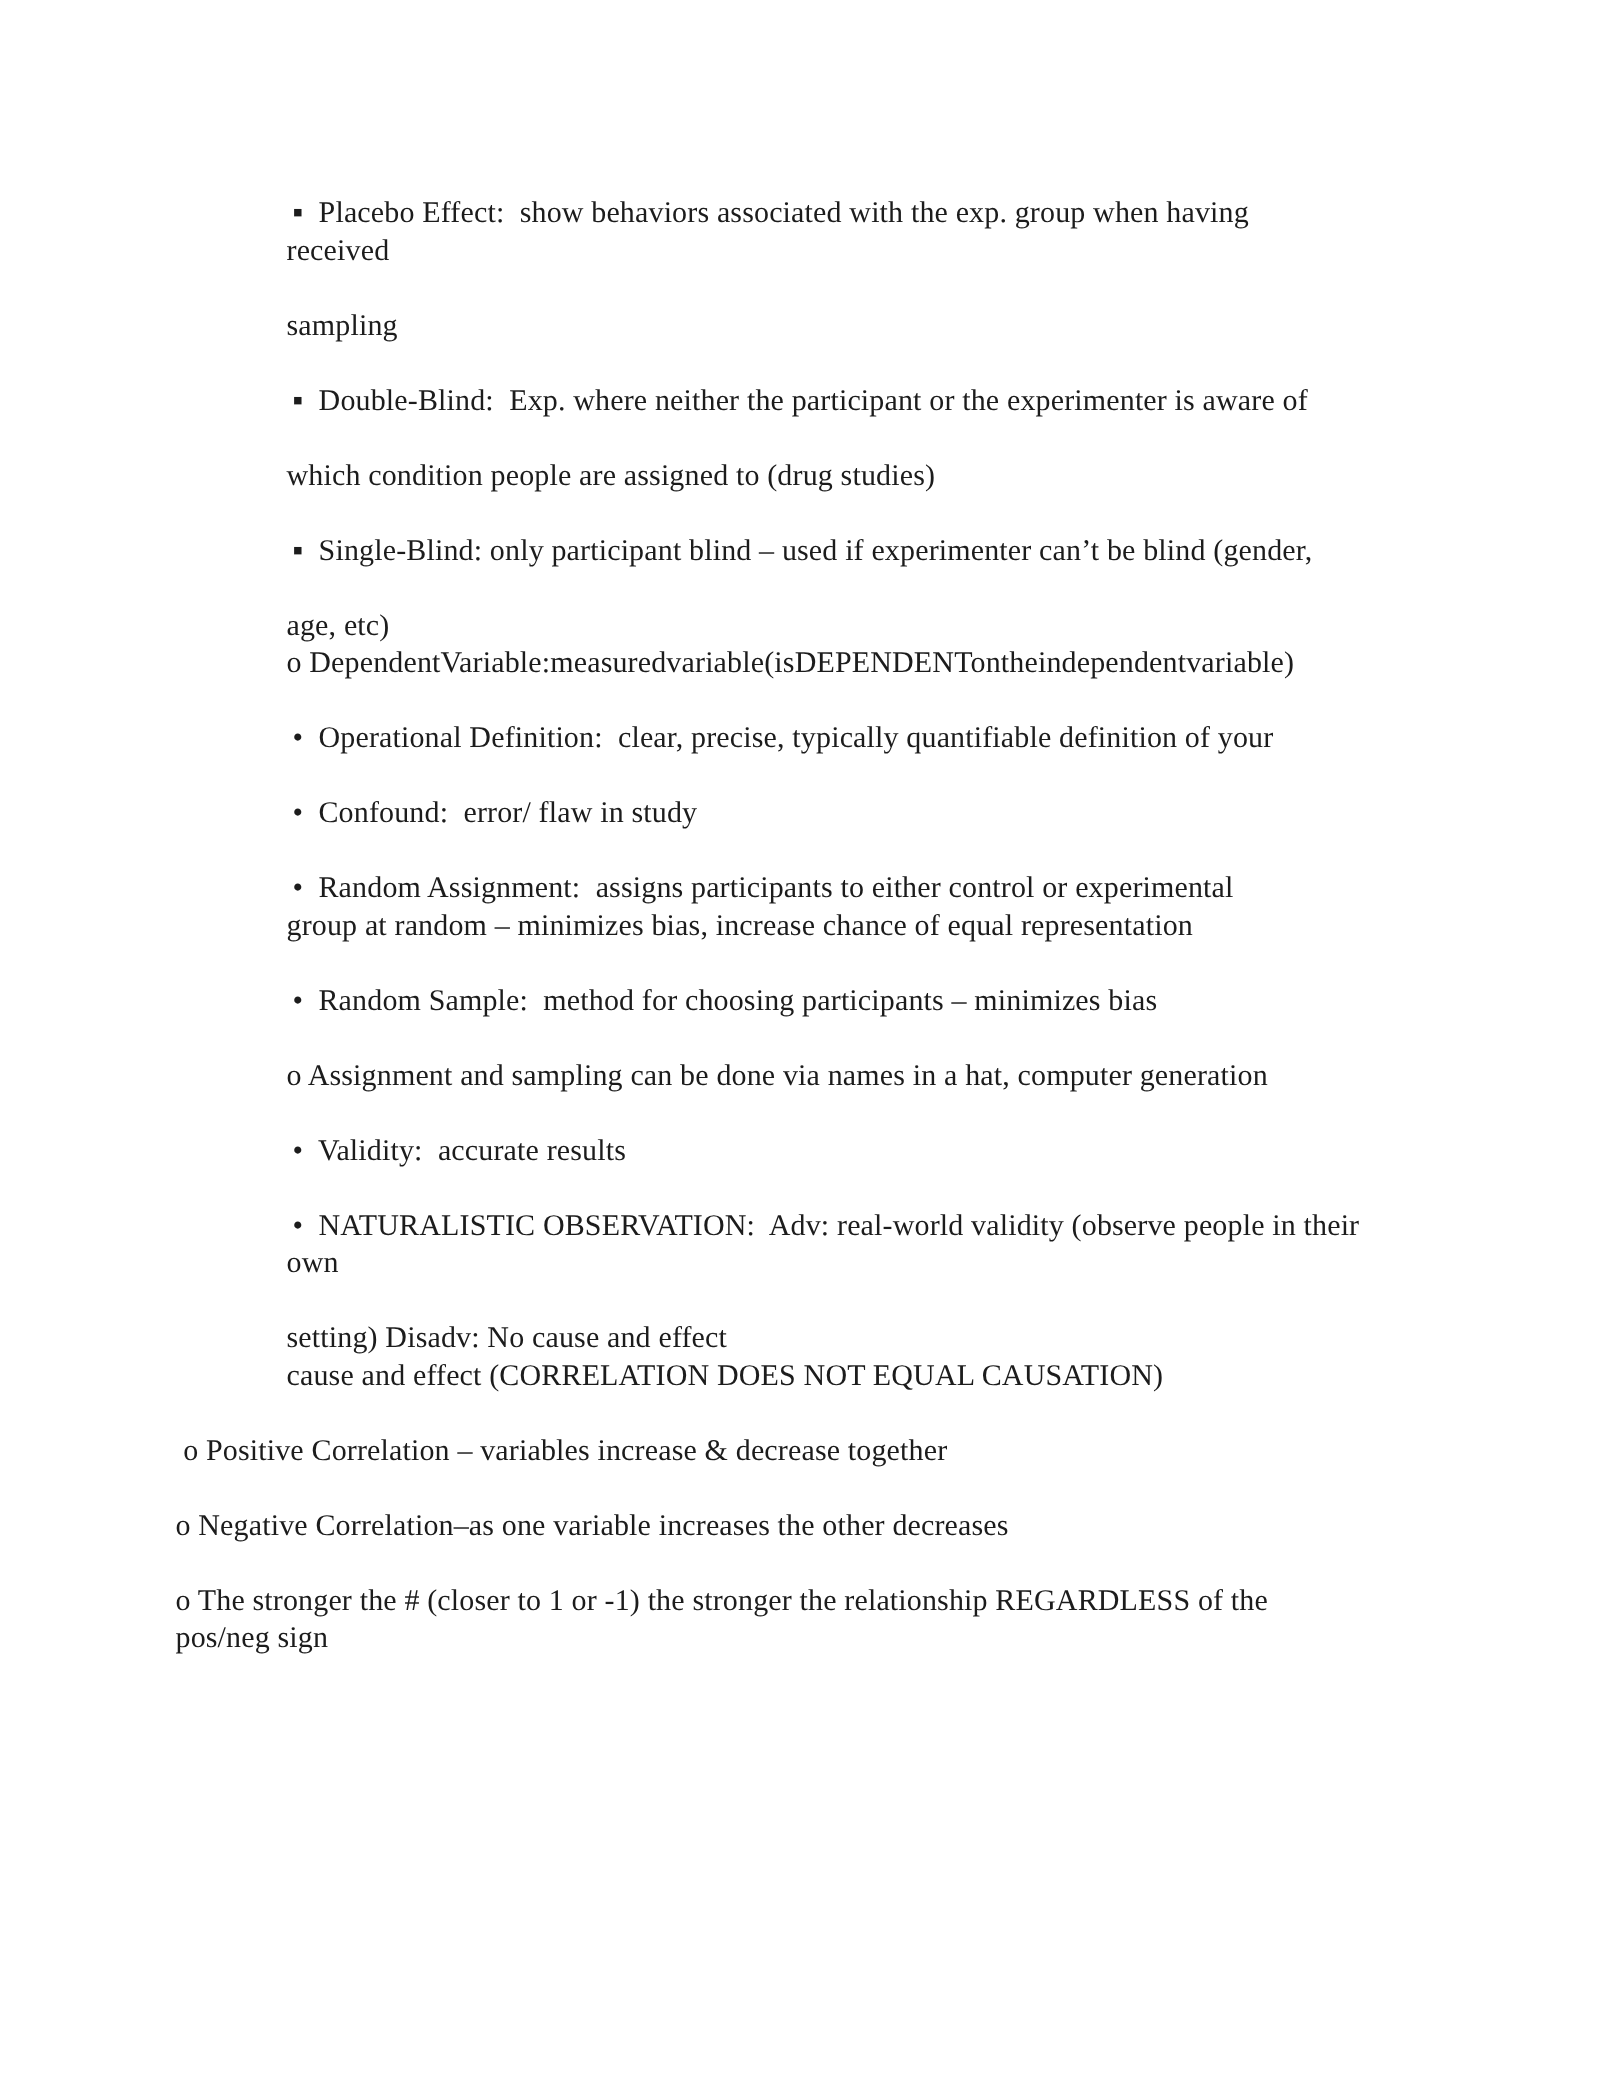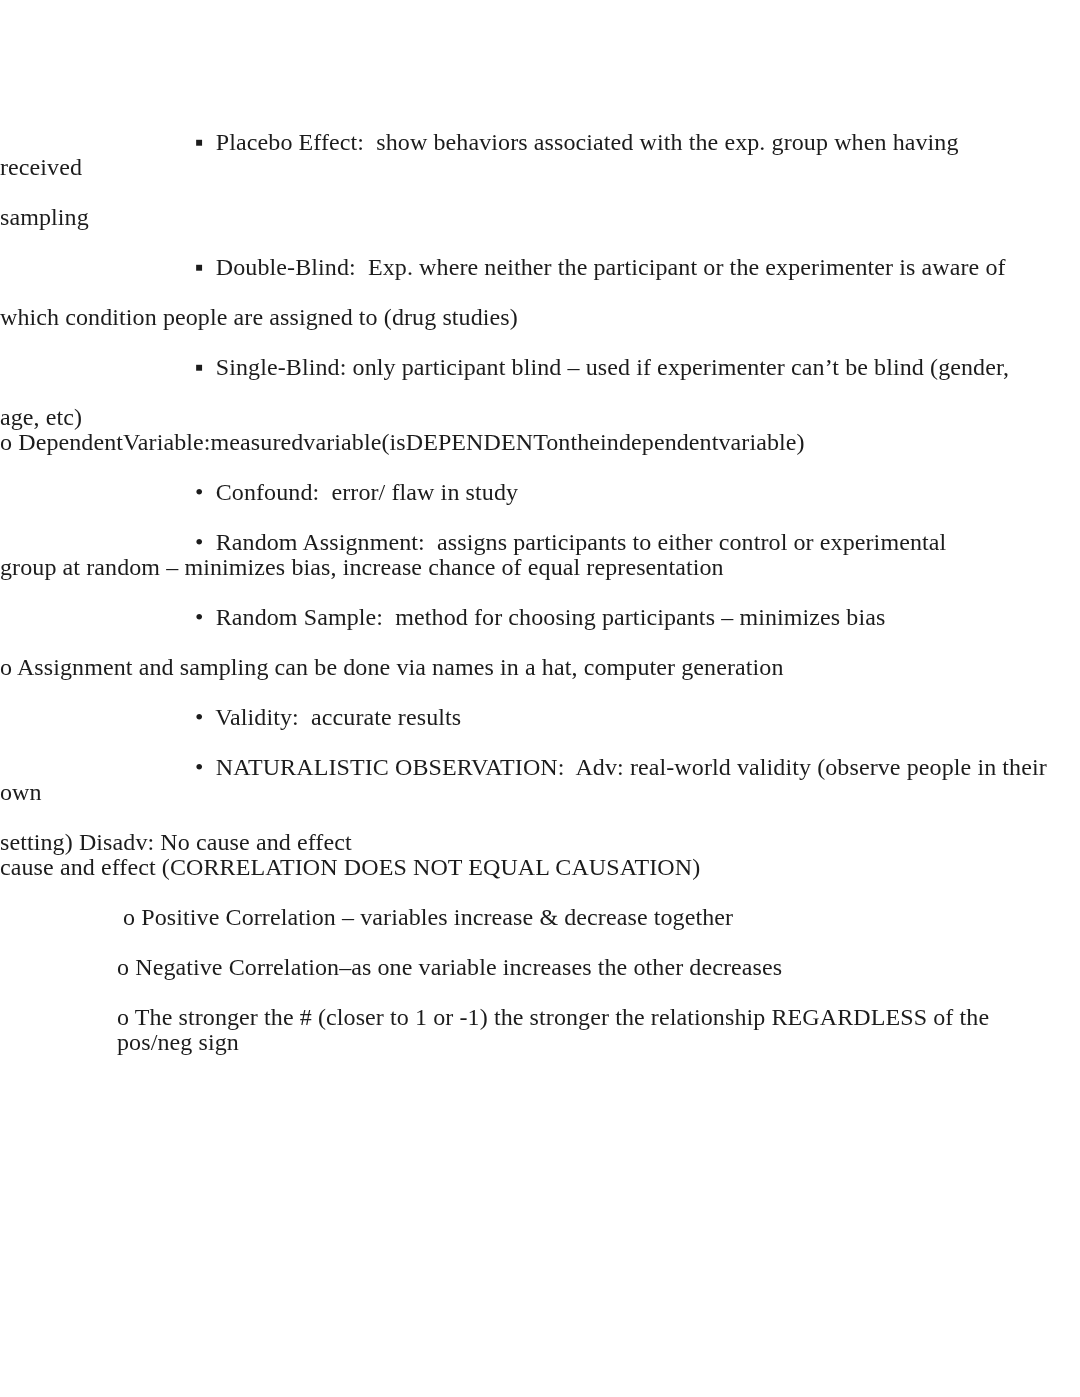--- a/index.html
+++ b/index.html
@@ -16,46 +16,47 @@
   }
   .page {
     box-sizing: border-box;
     width: 1080px;
     height: 1397px;
     padding-top: 130px;
     background: #ffffff;
   }
   .line {
     margin: 0;
-    font-size: 24px;
+    font-size: 20px;
     line-height: 25px;
     white-space: pre;
     letter-spacing: 0.1px;
   }
   
   .gap { margin-top: 25px; }
   
-  .cont { }
+  .cont { margin-left: 191px; }
   
   .bullet { margin-left: 195px; }
   
   .olvl { margin-left: 117px; }
 </style>
 </head>
 <body>
 
 <div class="page">
   <p class="line bullet">▪  Placebo Effect:  show behaviors associated with the exp. group when having</p>
   <p class="line cont">received</p>
   <p class="line cont gap">sampling</p>
   <p class="line bullet gap">▪  Double-Blind:  Exp. where neither the participant or the experimenter is aware of</p>
   <p class="line cont gap">which condition people are assigned to (drug studies)</p>
   <p class="line bullet gap">▪  Single-Blind: only participant blind – used if experimenter can’t be blind (gender,</p>
   <p class="line cont gap">age, etc)</p>
   <p class="line cont">o DependentVariable:measuredvariable(isDEPENDENTontheindependentvariable)</p>
+  <p class="line bullet gap">•  Operational Definition:  clear, precise, typically quantifiable definition of your</p>
   <p class="line bullet gap">•  Confound:  error/ flaw in study</p>
   <p class="line bullet gap">•  Random Assignment:  assigns participants to either control or experimental</p>
   <p class="line cont">group at random – minimizes bias, increase chance of equal representation</p>
   <p class="line bullet gap">•  Random Sample:  method for choosing participants – minimizes bias</p>
   <p class="line cont gap">o Assignment and sampling can be done via names in a hat, computer generation</p>
   <p class="line bullet gap">•  Validity:  accurate results</p>
   <p class="line bullet gap">•  NATURALISTIC OBSERVATION:  Adv: real-world validity (observe people in their</p>
   <p class="line cont">own</p>
   <p class="line cont gap">setting) Disadv: No cause and effect</p>
   <p class="line cont">cause and effect (CORRELATION DOES NOT EQUAL CAUSATION)</p>

